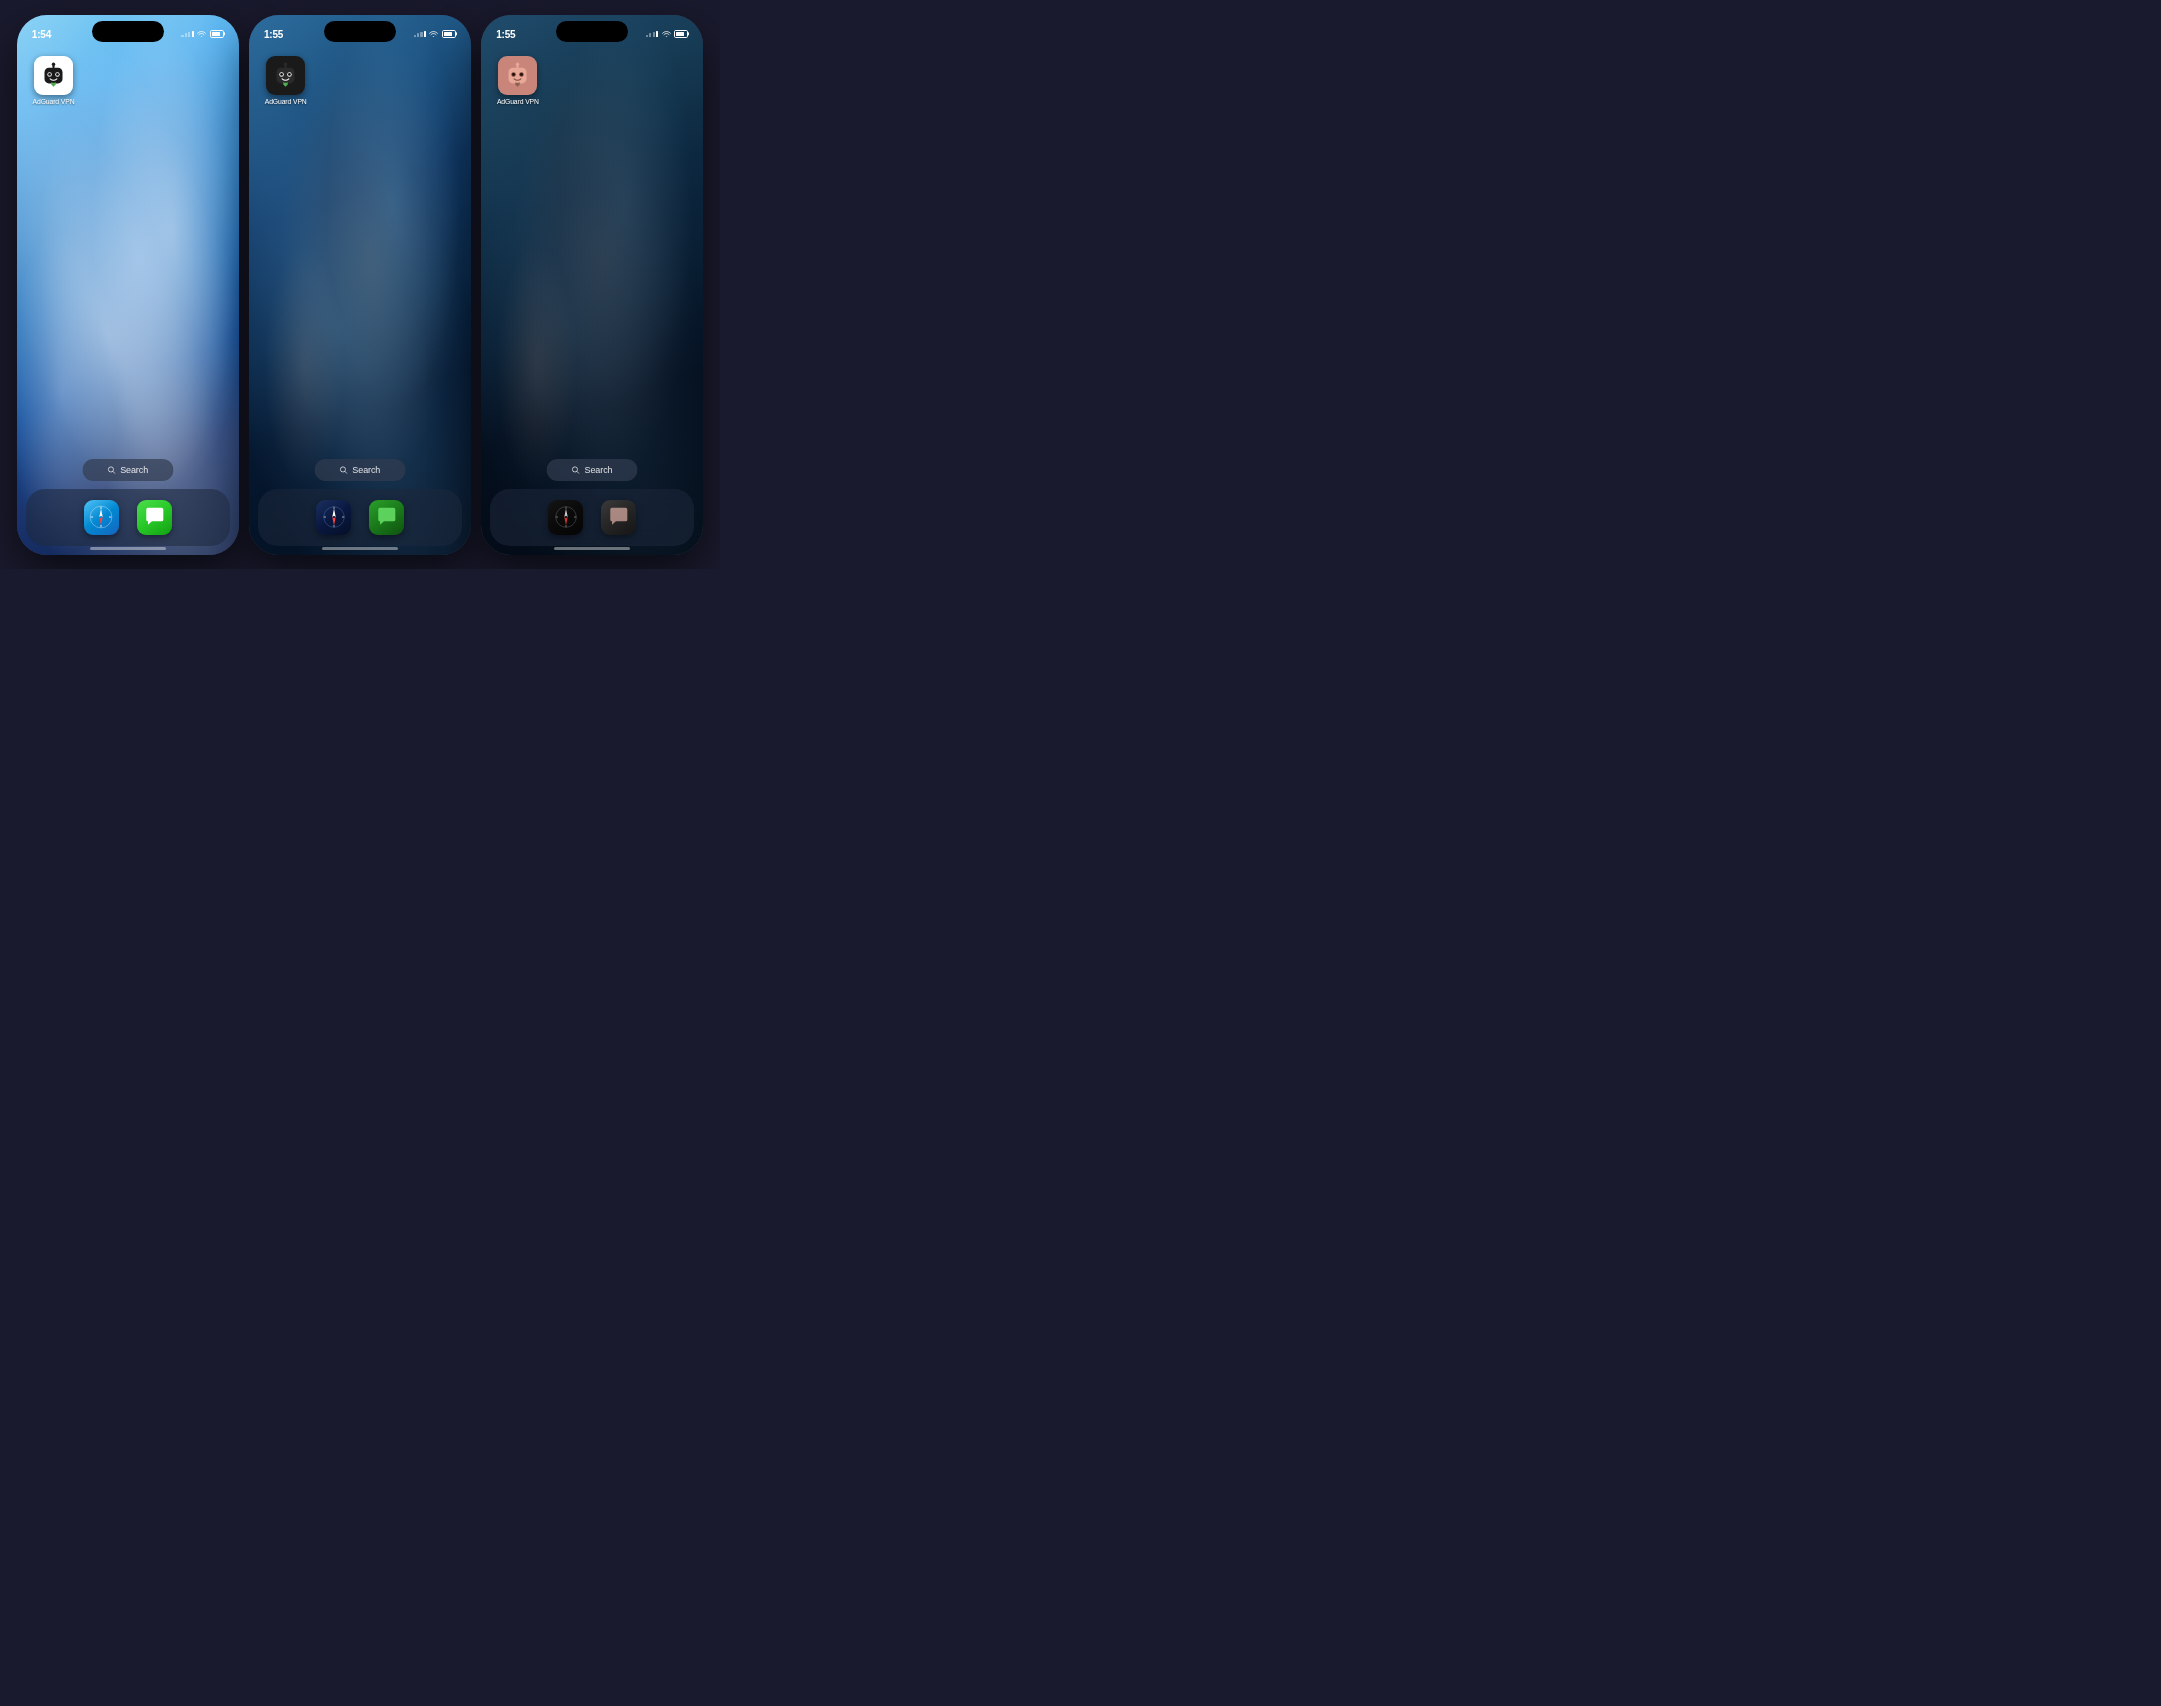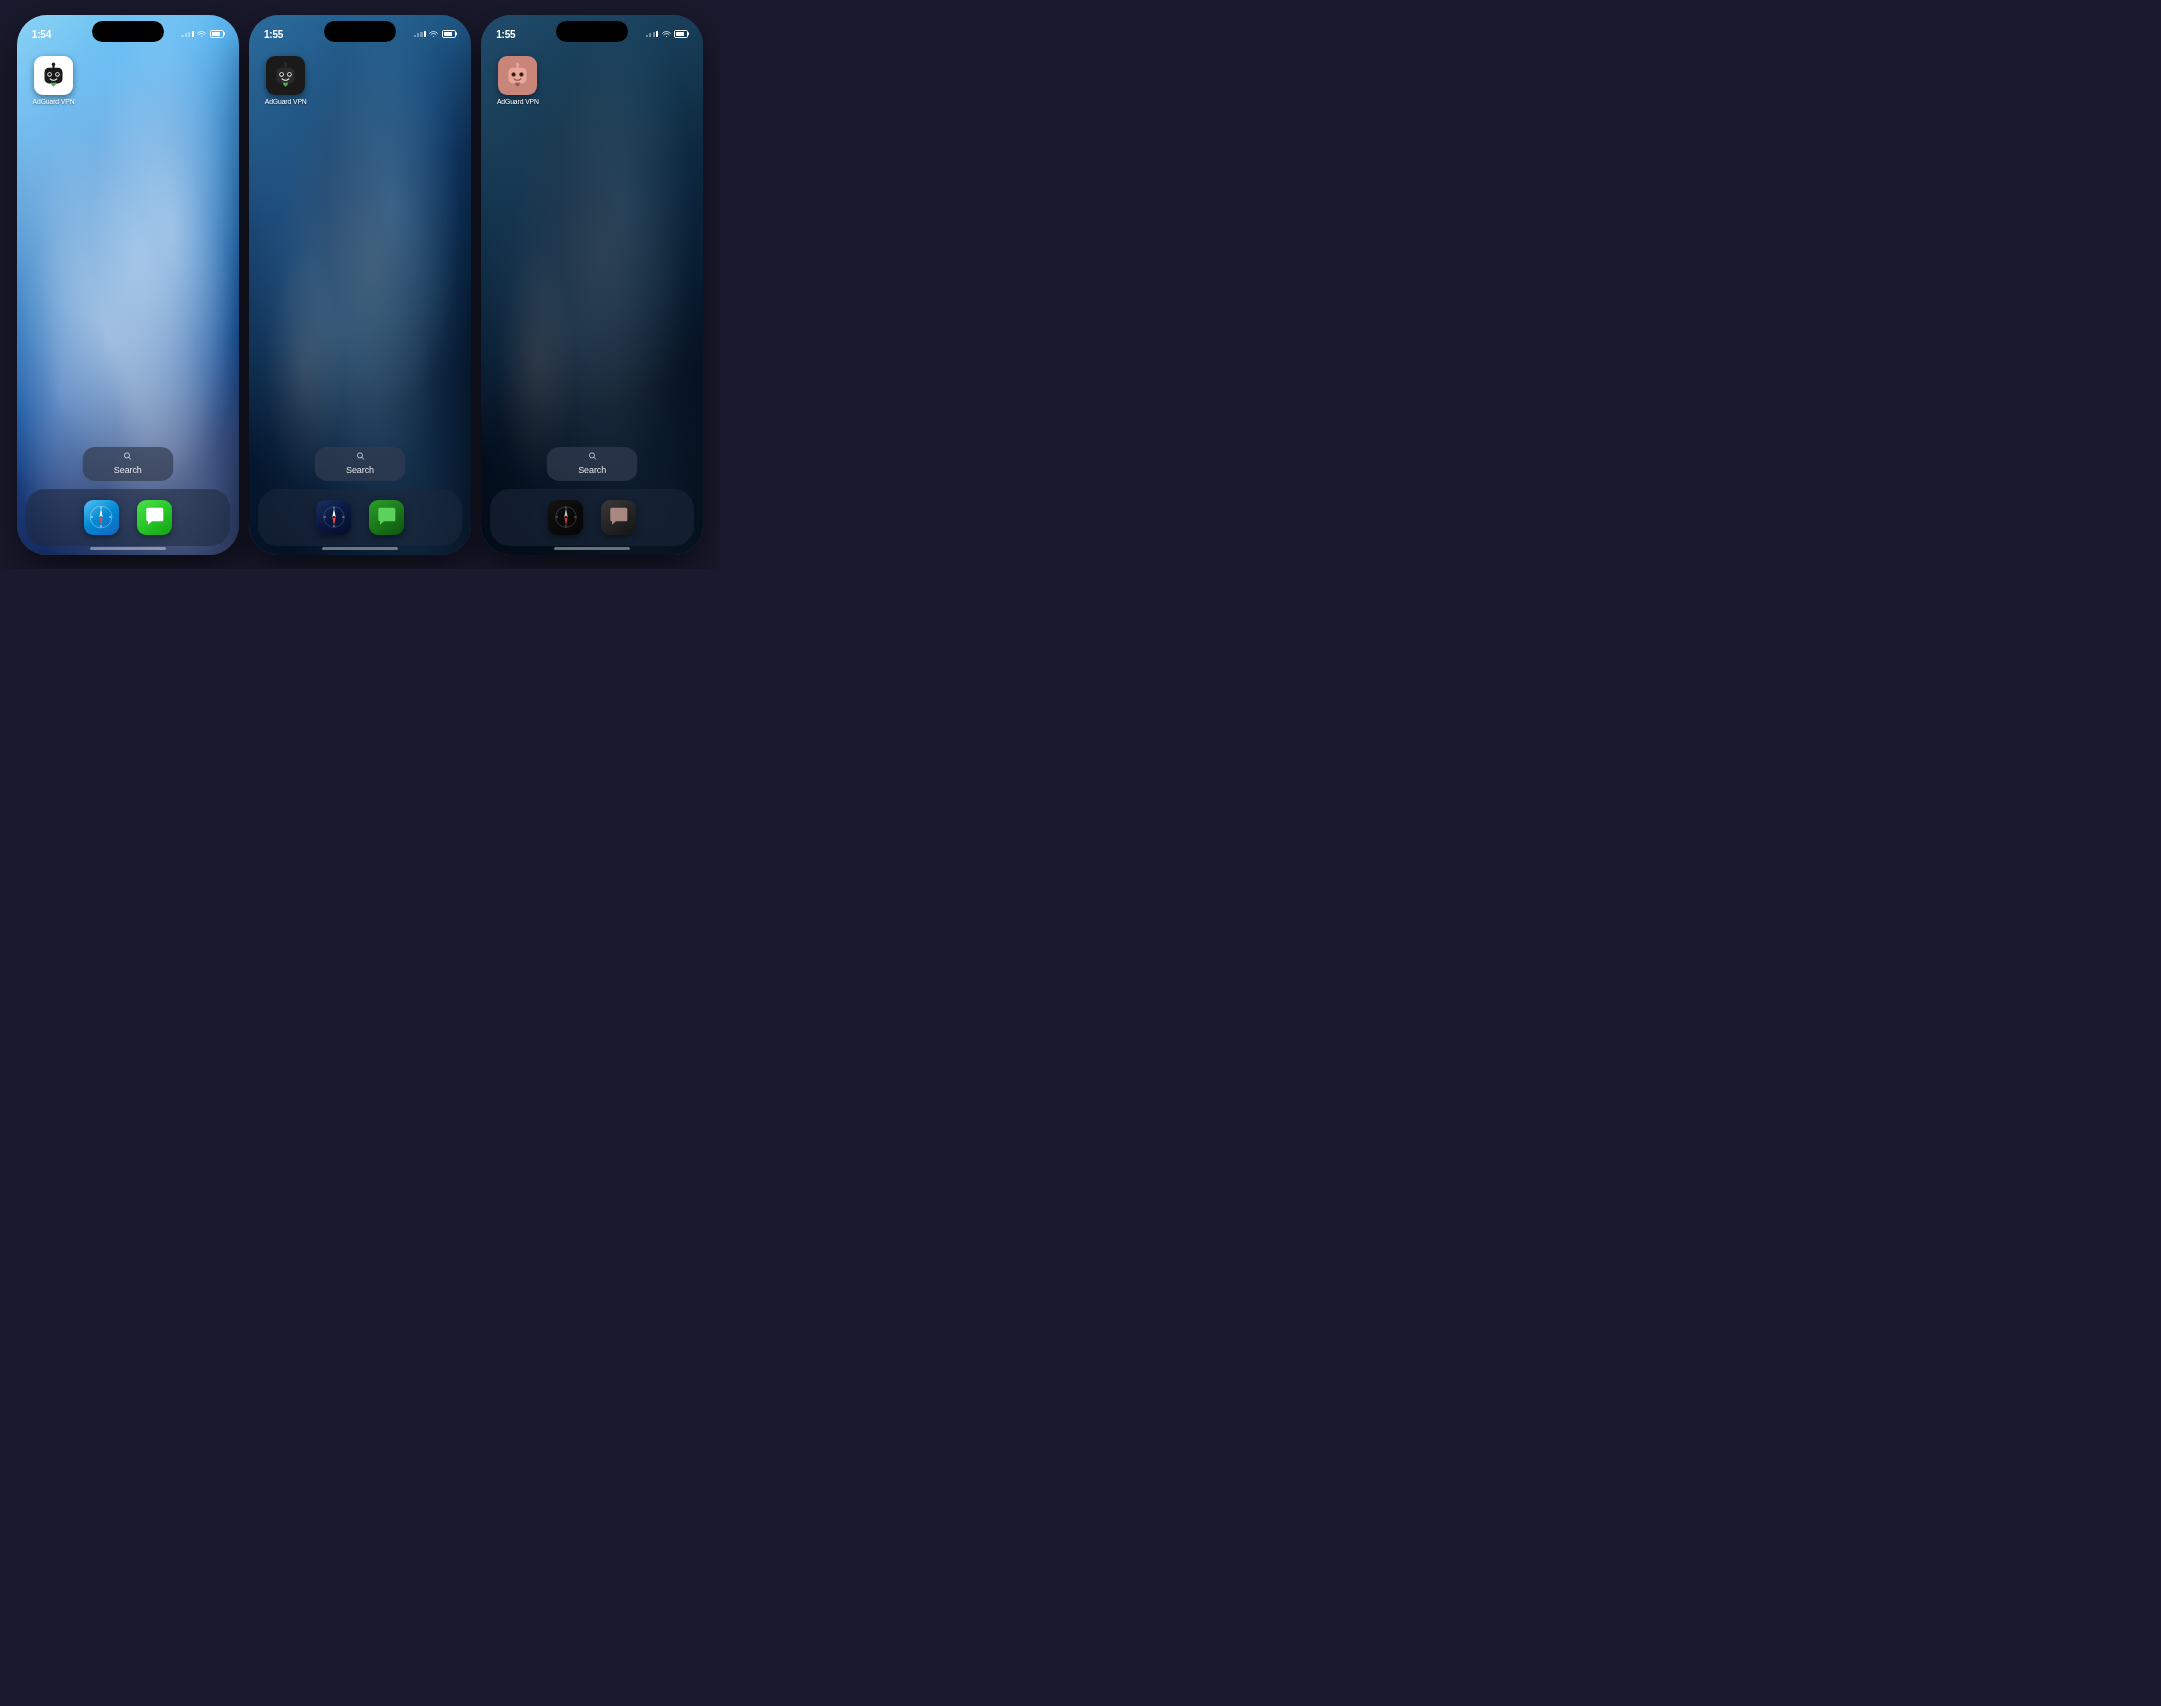--- a/index.html
+++ b/index.html
@@ -327,21 +327,20 @@
       backdrop-filter: blur(5.7px);
       border-radius: 12.5px;
       padding: 5.7px 11.4px;
       display: flex;
       align-items: center;
       gap: 4.6px;
       z-index: 10;
       white-space: nowrap;
       min-width: 91px;
       justify-content: center;
-      flex-direction: column;
     }
 
     .search-text {
       font-size: 9px;
       color: rgba(255,255,255,0.85);
       letter-spacing: -0.1px;
     }
 
     
     .safari-light {

